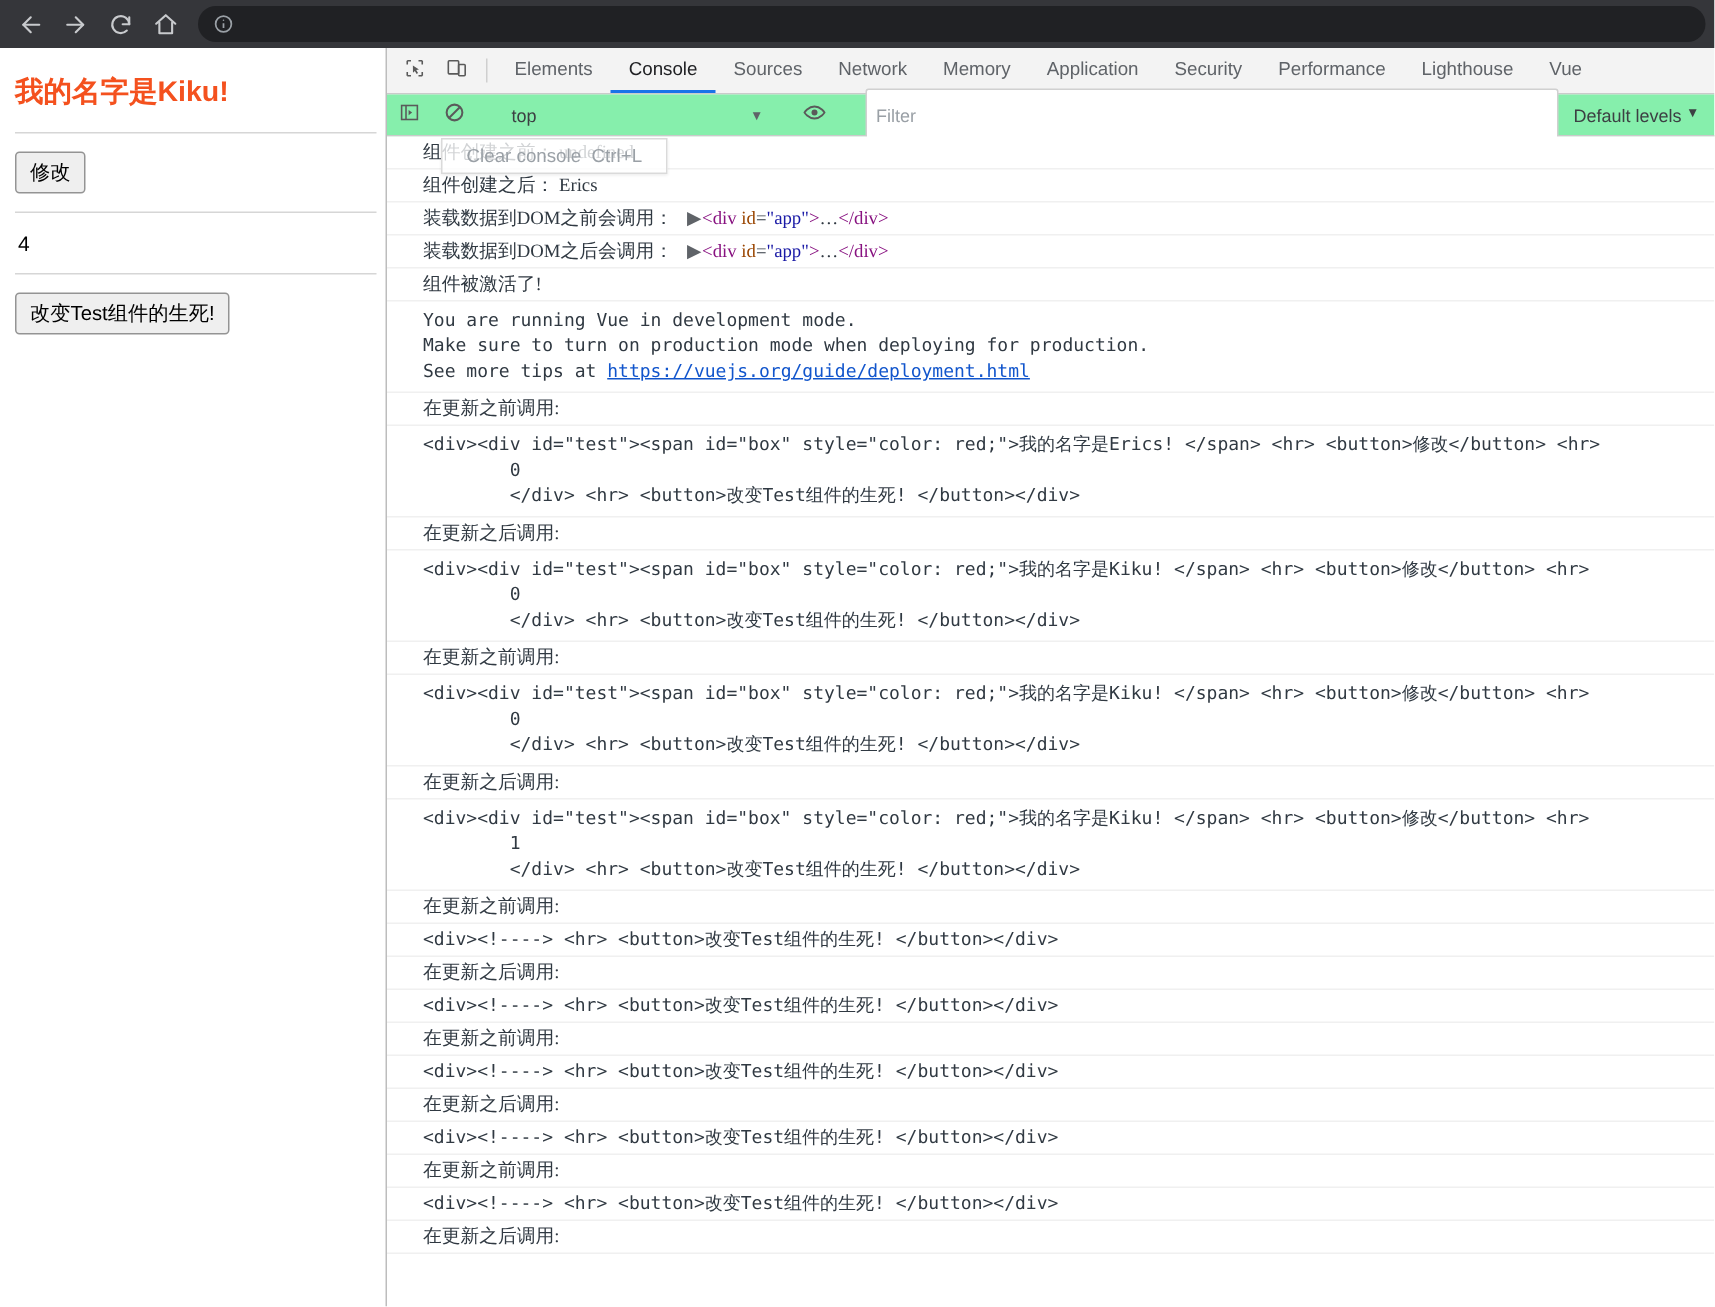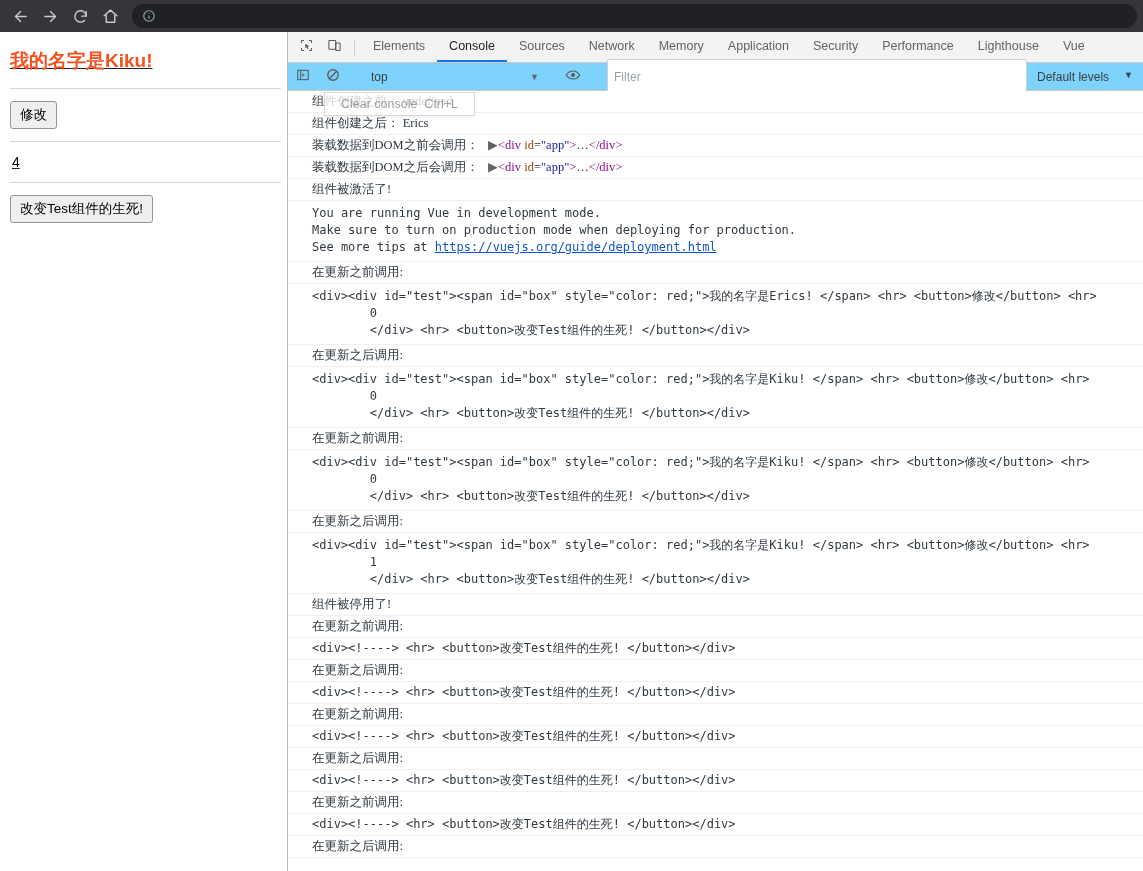--- a/index.html
+++ b/index.html
@@ -33,22 +33,22 @@
     overflow:hidden; text-overflow:clip; letter-spacing:0.1px;
   }
   .url-text .host{color:#ffffff}
   .url-text .rest{color:#bdc1c6}
 
   
   #viewport{ display:flex; height:839px; width:1143px; }
 
   
   #page-pane{
-    width:288px; flex:none; background:#fff; padding:10px 6px 0 10px;
-    border-right:1px solid #bdbdbd; overflow:hidden;text-decoration:underline;
+    width:258px; flex:none; background:#fff; padding:10px 6px 0 10px;
+    border-right:1px solid #bdbdbd; overflow:hidden;
   }
   #page-title{
     color:#f4511e; font-size:19px; font-weight:bold; margin:6px 0 14px 0;
     font-family:"Liberation Sans", sans-serif;
   }
   .page-hr{ border:none; border-top:1px solid #d6d6d6; margin:12px 0; }
   .page-btn{
     font-family:"Liberation Sans", sans-serif; font-size:13.5px;
     background:#efefef; border:1px solid #949494; border-radius:3px;
     padding:4px 9px; color:#000; cursor:pointer;
@@ -72,38 +72,38 @@
   .dt-sep{ width:1px; background:#cfcfcf; margin:7px 6px; flex:none; }
   .dt-tab{
     display:flex; align-items:center; padding:0 12px; color:#5f6368;
     font-size:12.5px; white-space:nowrap; border-bottom:2px solid transparent;
     cursor:default;
   }
   .dt-tab.active{ color:#202124; border-bottom-color:#1a73e8; }
 
   #dt-toolbar{
     height:28px; flex:none; display:flex; align-items:center;
-    border-bottom:1px solid #cacaca; background:#7dd3fc; gap:0;
+    border-bottom:1px solid #cacaca; background:#86efac; gap:0;
   }
   #dt-toolbar .dt-iconbtn{ width:30px; }
   .ctx-select{
     display:flex; align-items:center; width:180px; height:20px;
     margin-left:4px; color:#3c4043; font-size:12px; position:relative;
     padding:0 6px; cursor:pointer;
   }
   .ctx-select .caret{ margin-left:auto; font-size:9px; color:#5f6368;}
   .filter-input{
     flex:1; height:36px; margin:0 6px; background:#fff;
     border:1px solid #d0d0d0; border-radius:2px; padding:0 6px;
     font-family:"Liberation Sans", sans-serif; font-size:12px; color:#202124;
     outline:none; min-width:60px;
   }
   .filter-input::placeholder{ color:#9aa0a6; }
   .levels{
-    display:flex; align-items:flex-start; gap:15px; padding:0 10px 0 4px;
+    display:flex; align-items:flex-start; gap:3px; padding:0 10px 0 4px;
     color:#3c4043; font-size:12px; white-space:nowrap; cursor:pointer;
   }
   .levels .caret{font-size:9px}
 
   
   #console-body{
     flex:1; overflow:hidden; position:relative; background:#fff;
   }
   .msg{
     border-bottom:1px solid #f0f0f0;
@@ -307,21 +307,20 @@
       <div class="msg cjk">在更新之前调用:</div>
       <div class="msg-group"><span>&lt;div&gt;&lt;div id="test"&gt;&lt;span id="box" style="color: red;"&gt;我的名字是</span><span>Kiku</span><span>! &lt;/span&gt; &lt;hr&gt; &lt;button&gt;修改&lt;/button&gt; &lt;hr&gt;</span>
         <span>0</span>
         <span>&lt;/div&gt; &lt;hr&gt; &lt;button&gt;改变Test组件的生死! &lt;/button&gt;&lt;/div&gt;</span></div>
 
       <div class="msg cjk">在更新之后调用:</div>
       <div class="msg-group"><span>&lt;div&gt;&lt;div id="test"&gt;&lt;span id="box" style="color: red;"&gt;我的名字是</span><span>Kiku</span><span>! &lt;/span&gt; &lt;hr&gt; &lt;button&gt;修改&lt;/button&gt; &lt;hr&gt;</span>
         <span>1</span>
         <span>&lt;/div&gt; &lt;hr&gt; &lt;button&gt;改变Test组件的生死! &lt;/button&gt;&lt;/div&gt;</span></div>
 
-      <div class="msg cjk">组件被停用了!</div>
 
       <div class="msg cjk">在更新之前调用:</div>
       <div class="msg">&lt;div&gt;&lt;!----&gt; &lt;hr&gt; &lt;button&gt;改变Test组件的生死! &lt;/button&gt;&lt;/div&gt;</div>
       <div class="msg cjk">在更新之后调用:</div>
       <div class="msg">&lt;div&gt;&lt;!----&gt; &lt;hr&gt; &lt;button&gt;改变Test组件的生死! &lt;/button&gt;&lt;/div&gt;</div>
       <div class="msg cjk">在更新之前调用:</div>
       <div class="msg">&lt;div&gt;&lt;!----&gt; &lt;hr&gt; &lt;button&gt;改变Test组件的生死! &lt;/button&gt;&lt;/div&gt;</div>
       <div class="msg cjk">在更新之后调用:</div>
       <div class="msg">&lt;div&gt;&lt;!----&gt; &lt;hr&gt; &lt;button&gt;改变Test组件的生死! &lt;/button&gt;&lt;/div&gt;</div>
       <div class="msg cjk">在更新之前调用:</div>

